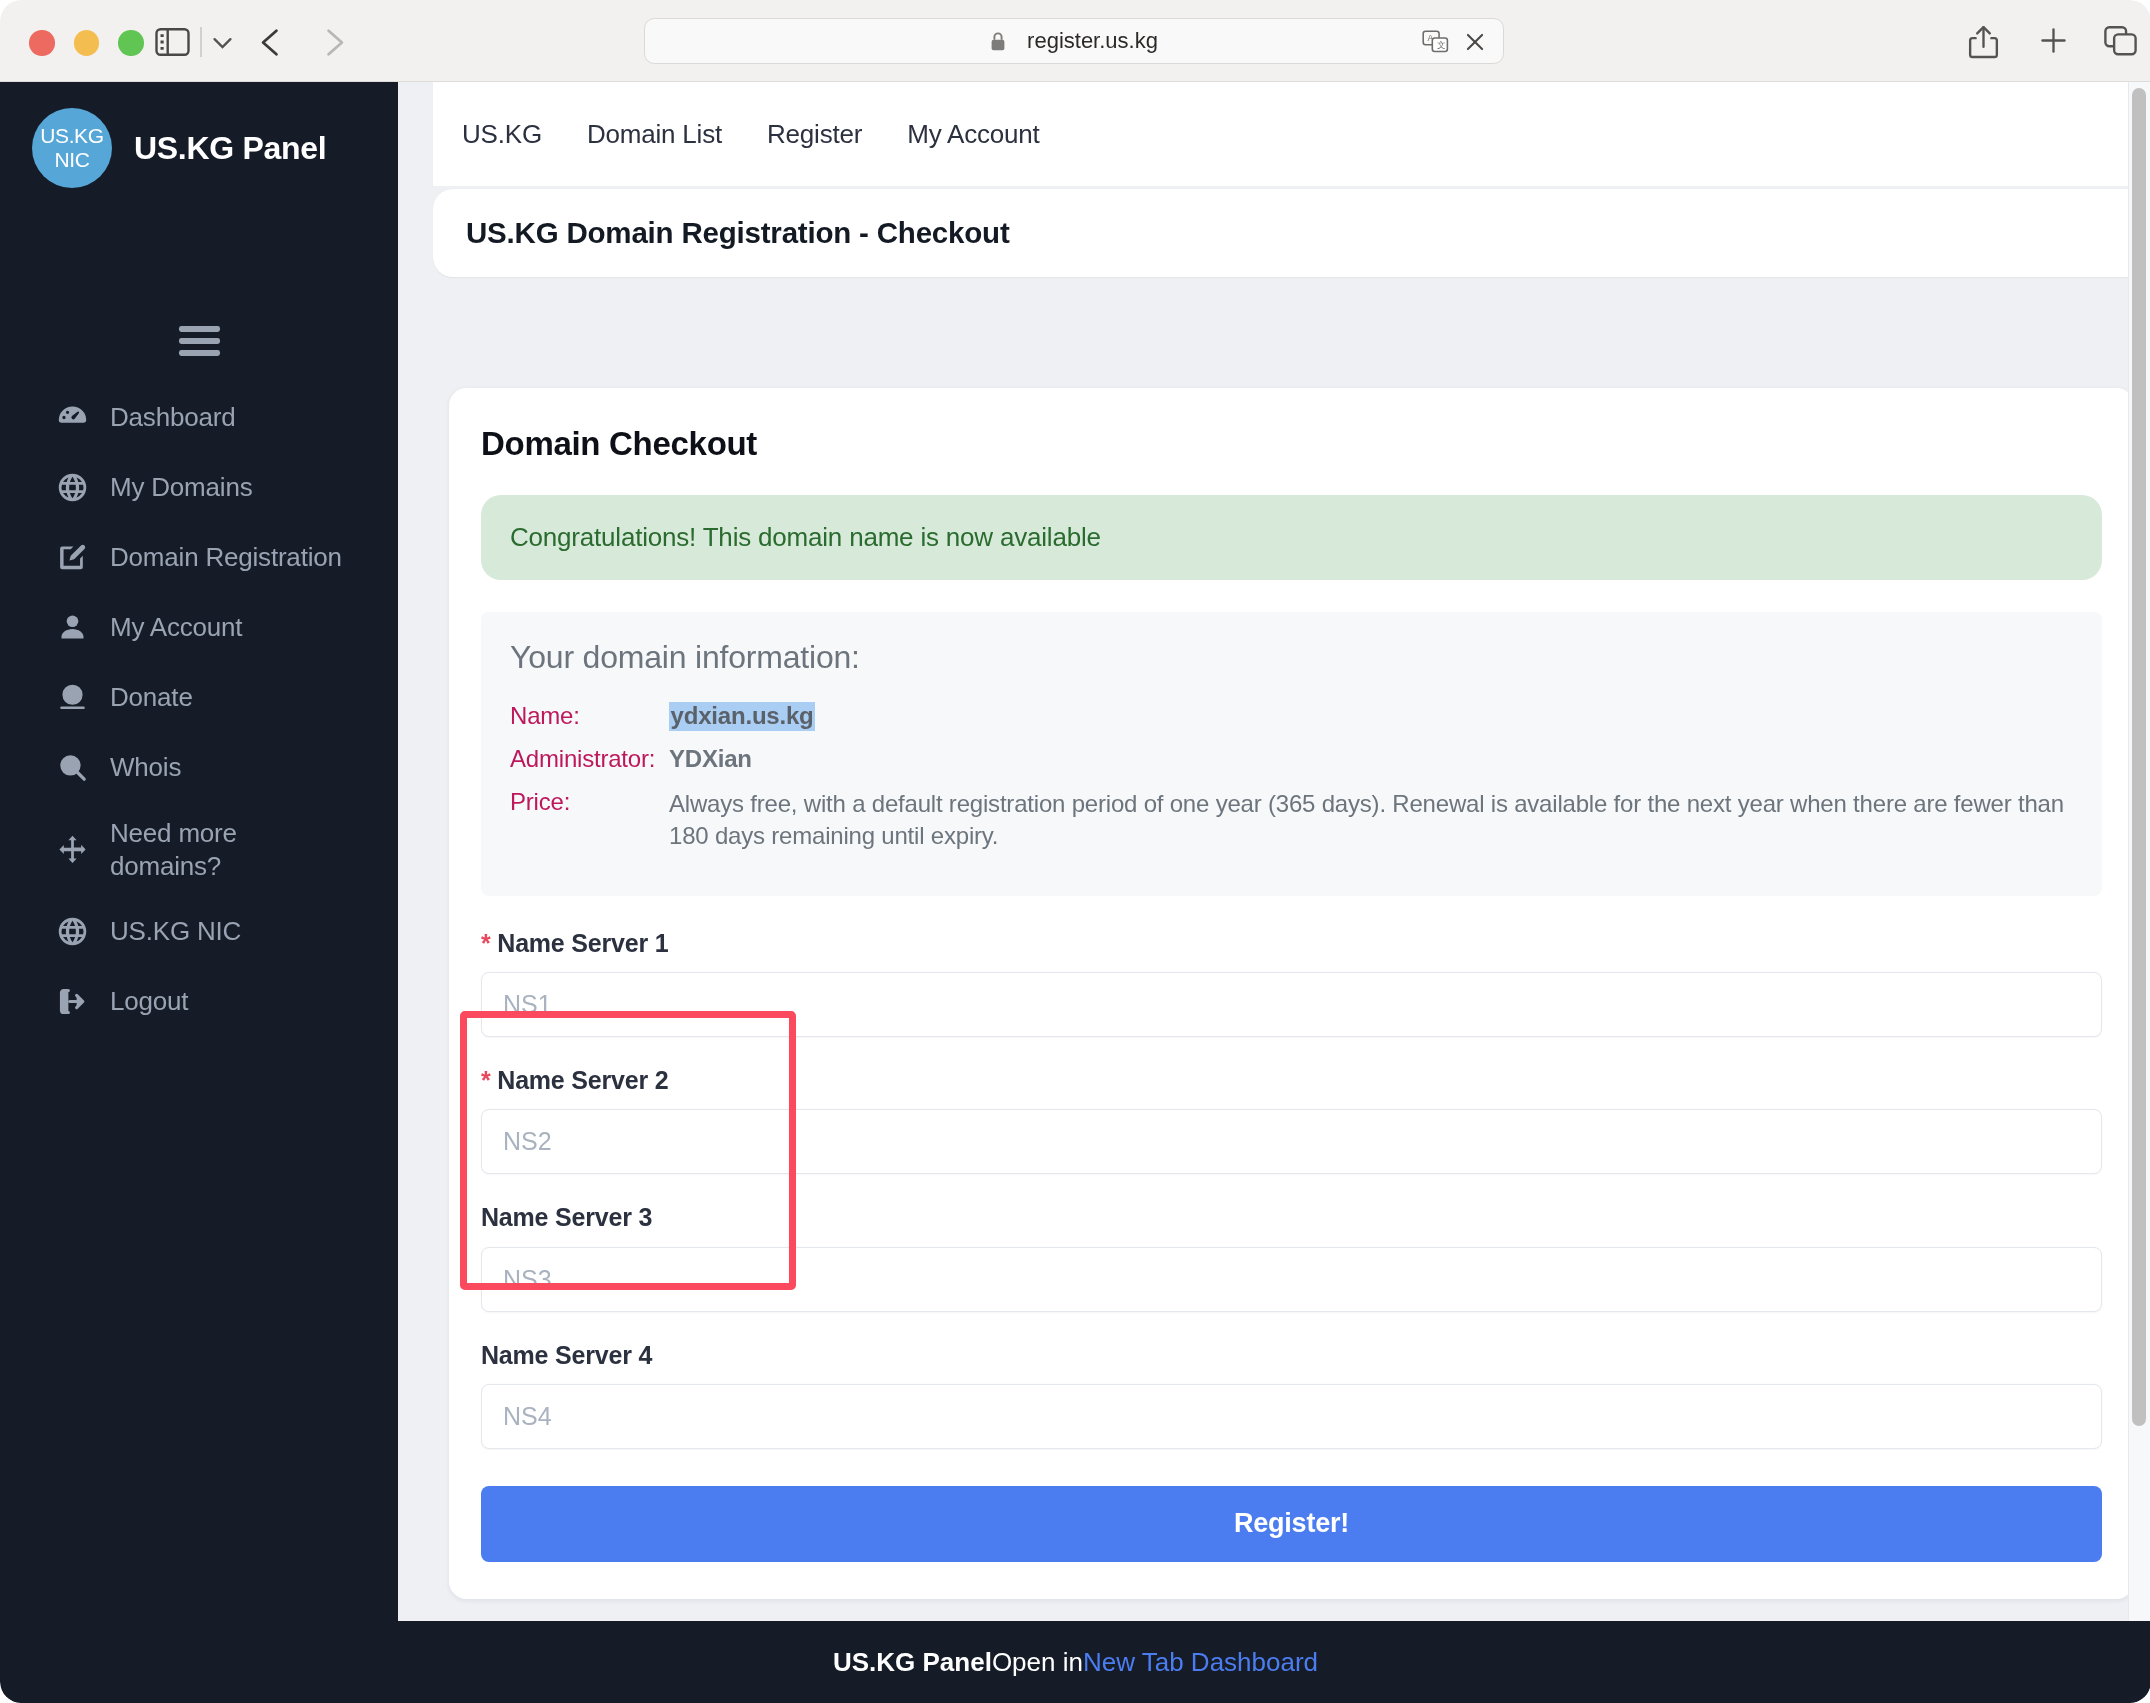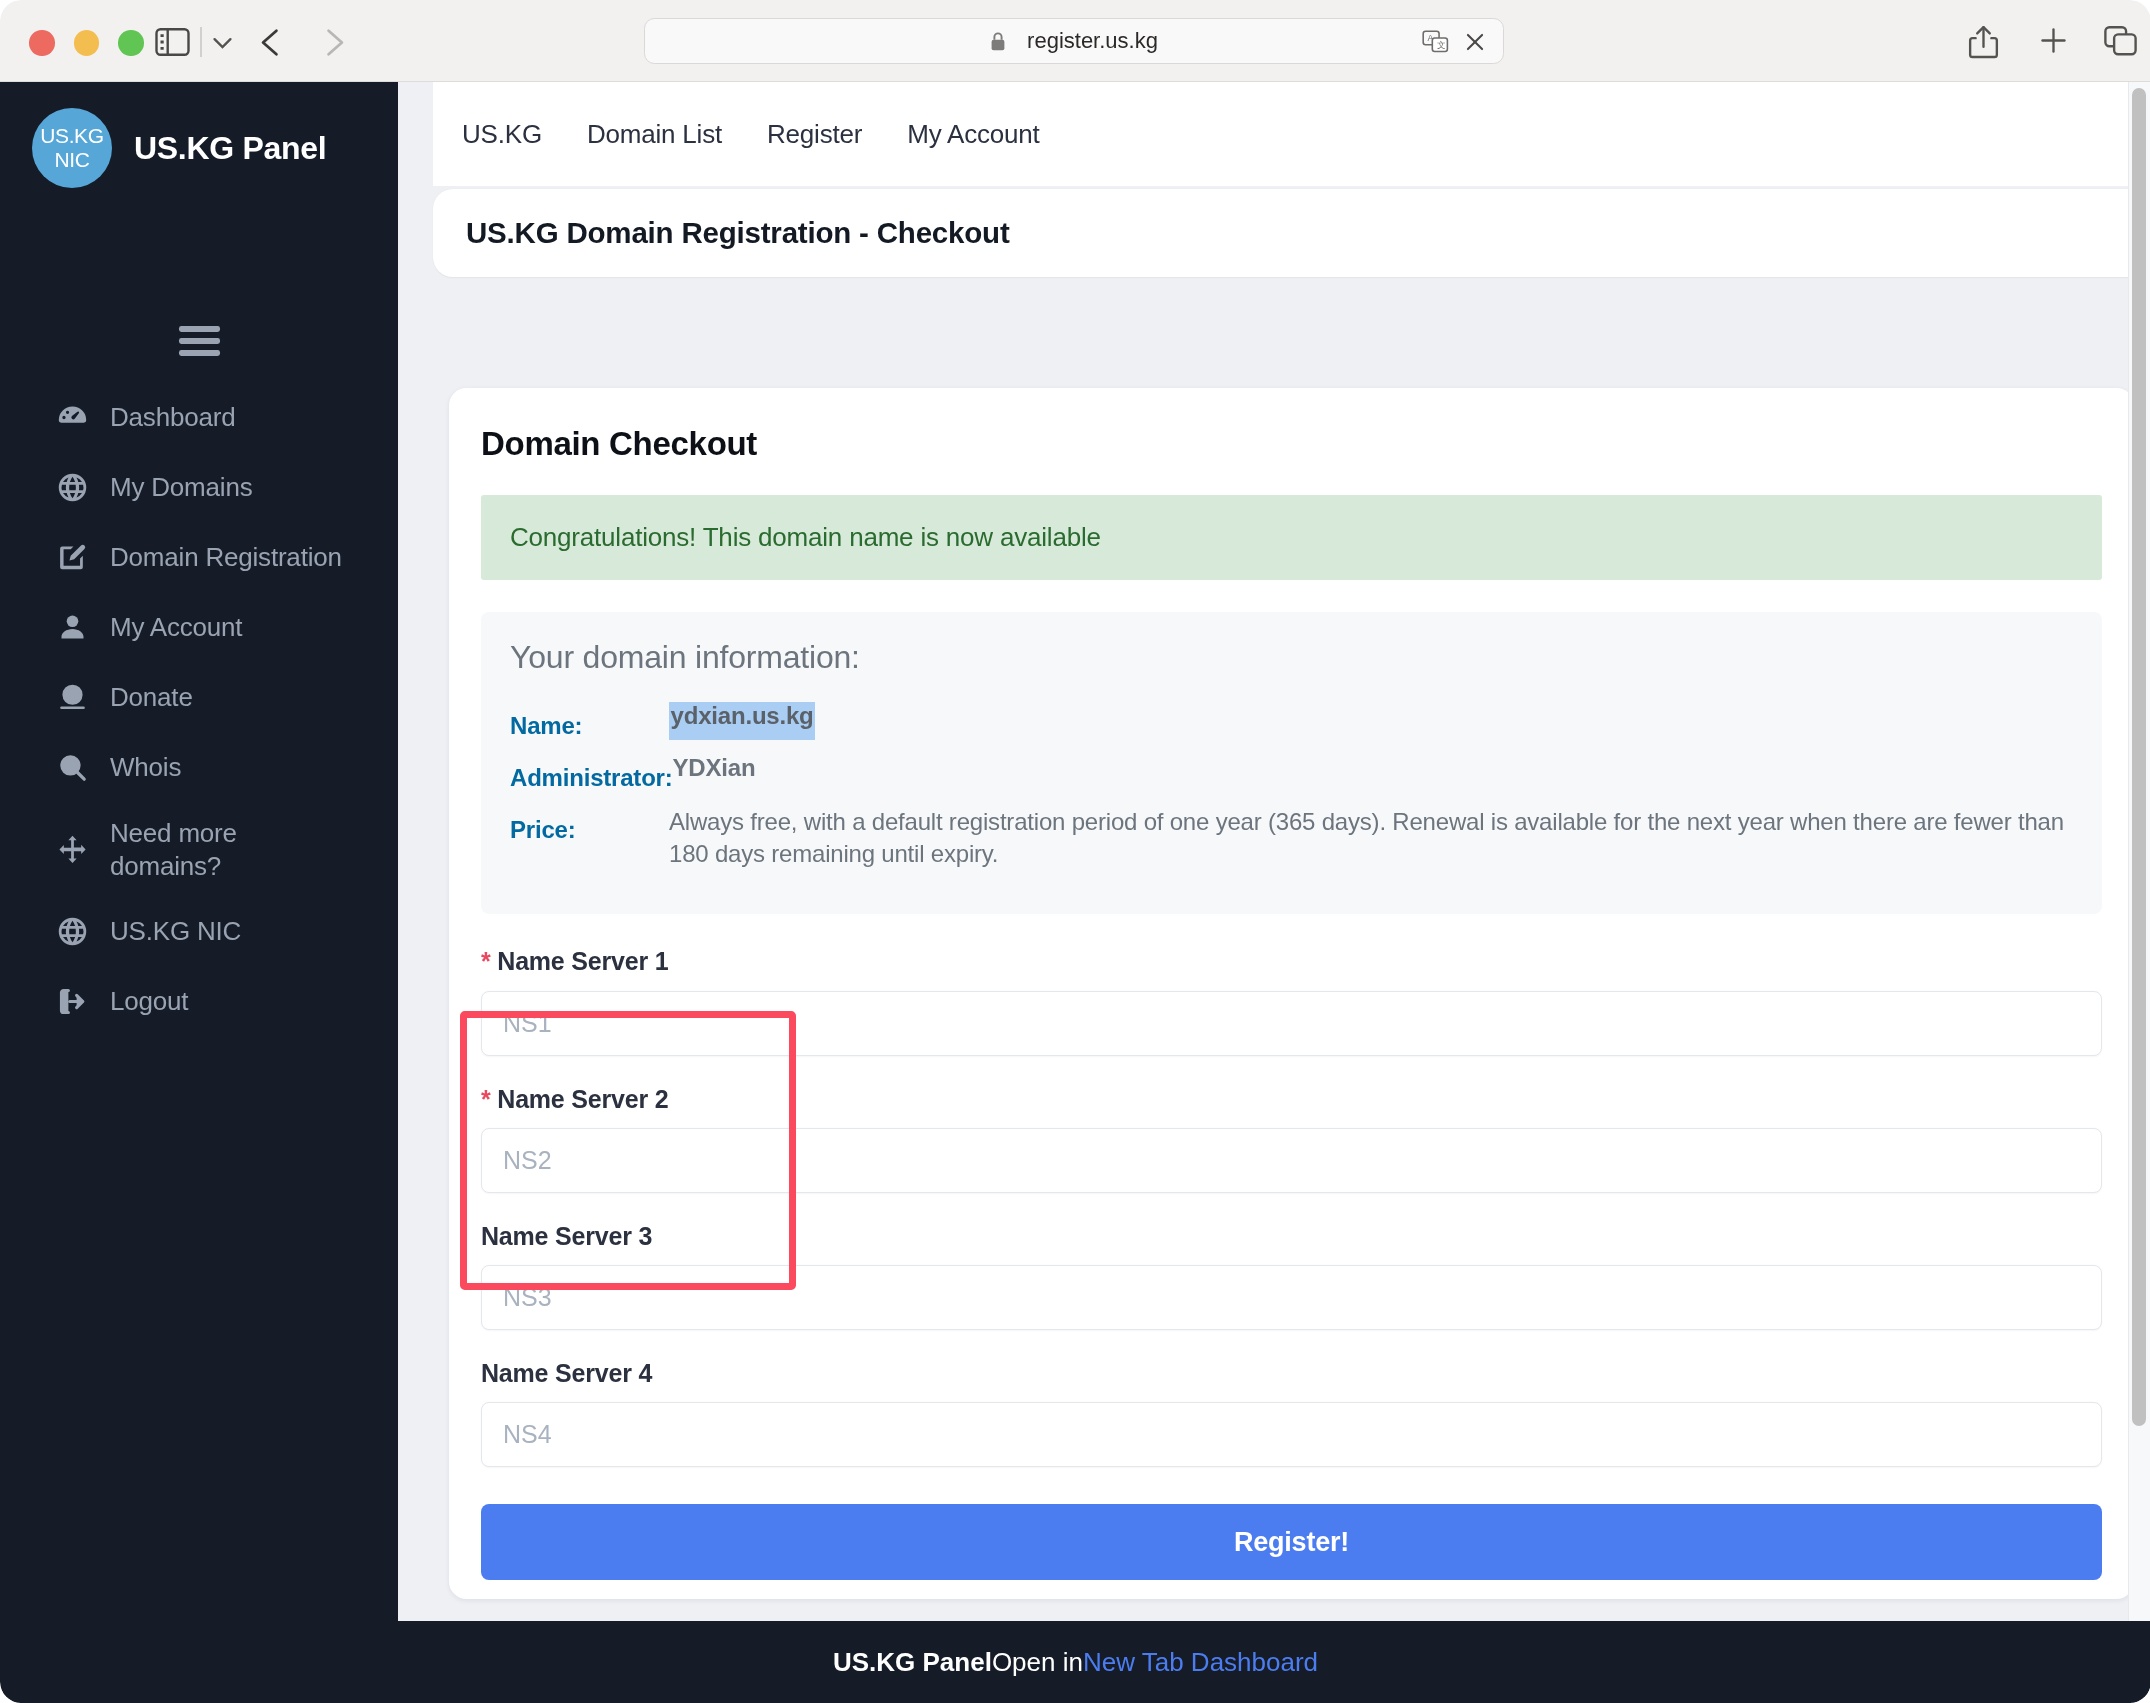--- a/index.html
+++ b/index.html
@@ -205,44 +205,43 @@
     box-shadow: 0 1.6px 4.8px rgba(20,30,50,0.07);
     padding: 37px 32px 0 32px;
   }
   .card-title {
     font-size: 33px; font-weight: 700; color: #0d1117;
     letter-spacing: -0.3px;
     margin-bottom: 32px;
   }
   .alert-success {
     background: #d7e9d8;
-    border-radius: 3px;
+    border-radius: 20px;
     padding: 27px 29px;
     font-size: 26px;
     color: #2a6b2f;
     letter-spacing: -0.2px;
     margin-bottom: 32px;
   }
 
   .info-panel {
     background: #f7f8fa;
     border-radius: 8px;
     padding: 27px 29px 30px 29px;
     margin-bottom: 33px;
   }
   .info-heading {
     font-size: 32px; color: #6c757d; font-weight: 400;
     letter-spacing: -0.2px;
     margin-bottom: 25.5px;
   }
   .info-row { display: flex; margin-bottom: 14.3px; font-size: 24px; }
   .info-label {
-    min-width: 159px; font-weight: 700; color: #0369a1;
+    min-width: 159px; font-weight: 400; color: #be185d;
     letter-spacing: -0.2px;
-    margin-top: 10px;
   }
   .info-value { color: #6c757d; letter-spacing: -0.2px; }
   .info-value.bold { font-weight: 700; }
   .info-value.selected {
     background: #aacdf4; color: #5a6168; font-weight: 700;
     padding: 0.8px 1.6px;
   }
   .info-row.price { align-items: flex-start; }
   .price-text { color: #6c757d; line-height: 1.33; max-width: 1426px; }
 

